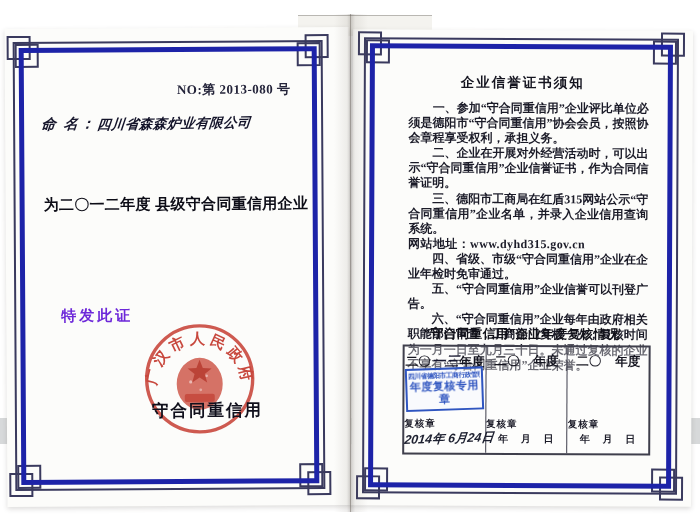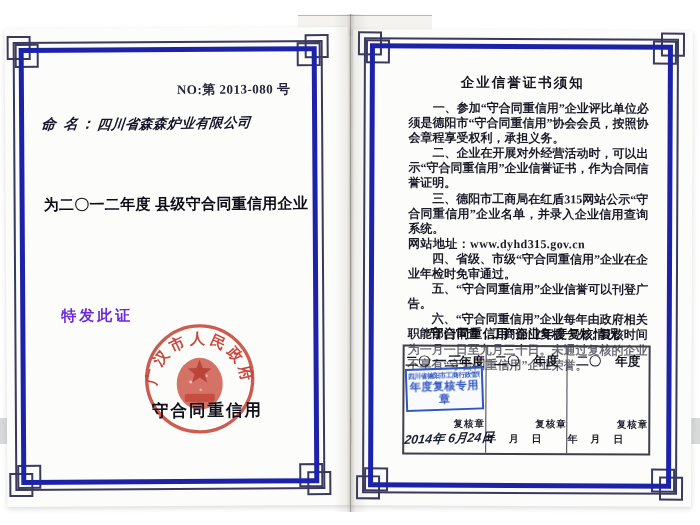--- a/index.html
+++ b/index.html
@@ -66,23 +66,23 @@
   .section-title{position:absolute;left:20px;top:296px;width:300px;text-align:center;
     font-size:12.5px;font-weight:800;color:#101018;letter-spacing:.5px;z-index:4;}
   .review-table{position:absolute;left:51px;top:315px;width:244px;height:106px;
     border:2px solid #3f3f4c;display:flex;z-index:4;background:rgba(255,255,255,.35);}
   .tcol{flex:1;position:relative;border-right:1.5px solid #3f3f4c;}
   .tcol:last-child{border-right:none;}
   .year{position:absolute;top:6px;left:0;width:100%;text-align:center;
     font-size:12.5px;font-weight:800;color:#14141f;white-space:nowrap;}
   .year .gap{display:inline-block;min-width:14px;}
   .year .fillyear{font-size:13.5px;color:#17172f;margin:0 1px;}
-  .seal-label{position:absolute;bottom:22px;left:0;width:100%;text-align:right;
+  .seal-label{position:absolute;bottom:22px;left:0;width:100%;text-align:left;
     font-size:9.5px;font-weight:800;color:#1b1b28;letter-spacing:1px;}
-  .blank-date{position:absolute;bottom:7px;left:0;width:100%;
+  .blank-date{position:absolute;bottom:7px;left:0;width:100%;text-align:center;
     font-size:10px;font-weight:700;color:#1b1b28;letter-spacing:1px;word-spacing:8px;}
   .hand-date{position:absolute;bottom:5px;left:0;width:100%;text-align:center;
     font-size:12.5px;font-weight:700;color:#1d2030;transform:rotate(-2deg) skewX(-8deg);
     font-style:italic;white-space:nowrap;}
   .blue-stamp{position:absolute;top:21px;left:1px;width:72px;padding:2px 1px 3px 1px;
     border:2.5px solid #2f55c0;transform:rotate(-2.2deg);text-align:center;
     color:#2f55c0;z-index:5;background:rgba(240,244,255,.25);}
   .stamp-l1{font-size:6.8px;line-height:8px;white-space:nowrap;overflow:hidden;
     filter:blur(.4px);font-weight:700;letter-spacing:-.5px;}
   .stamp-l2{font-size:11px;line-height:13px;font-weight:800;letter-spacing:.5px;filter:blur(.15px);}

